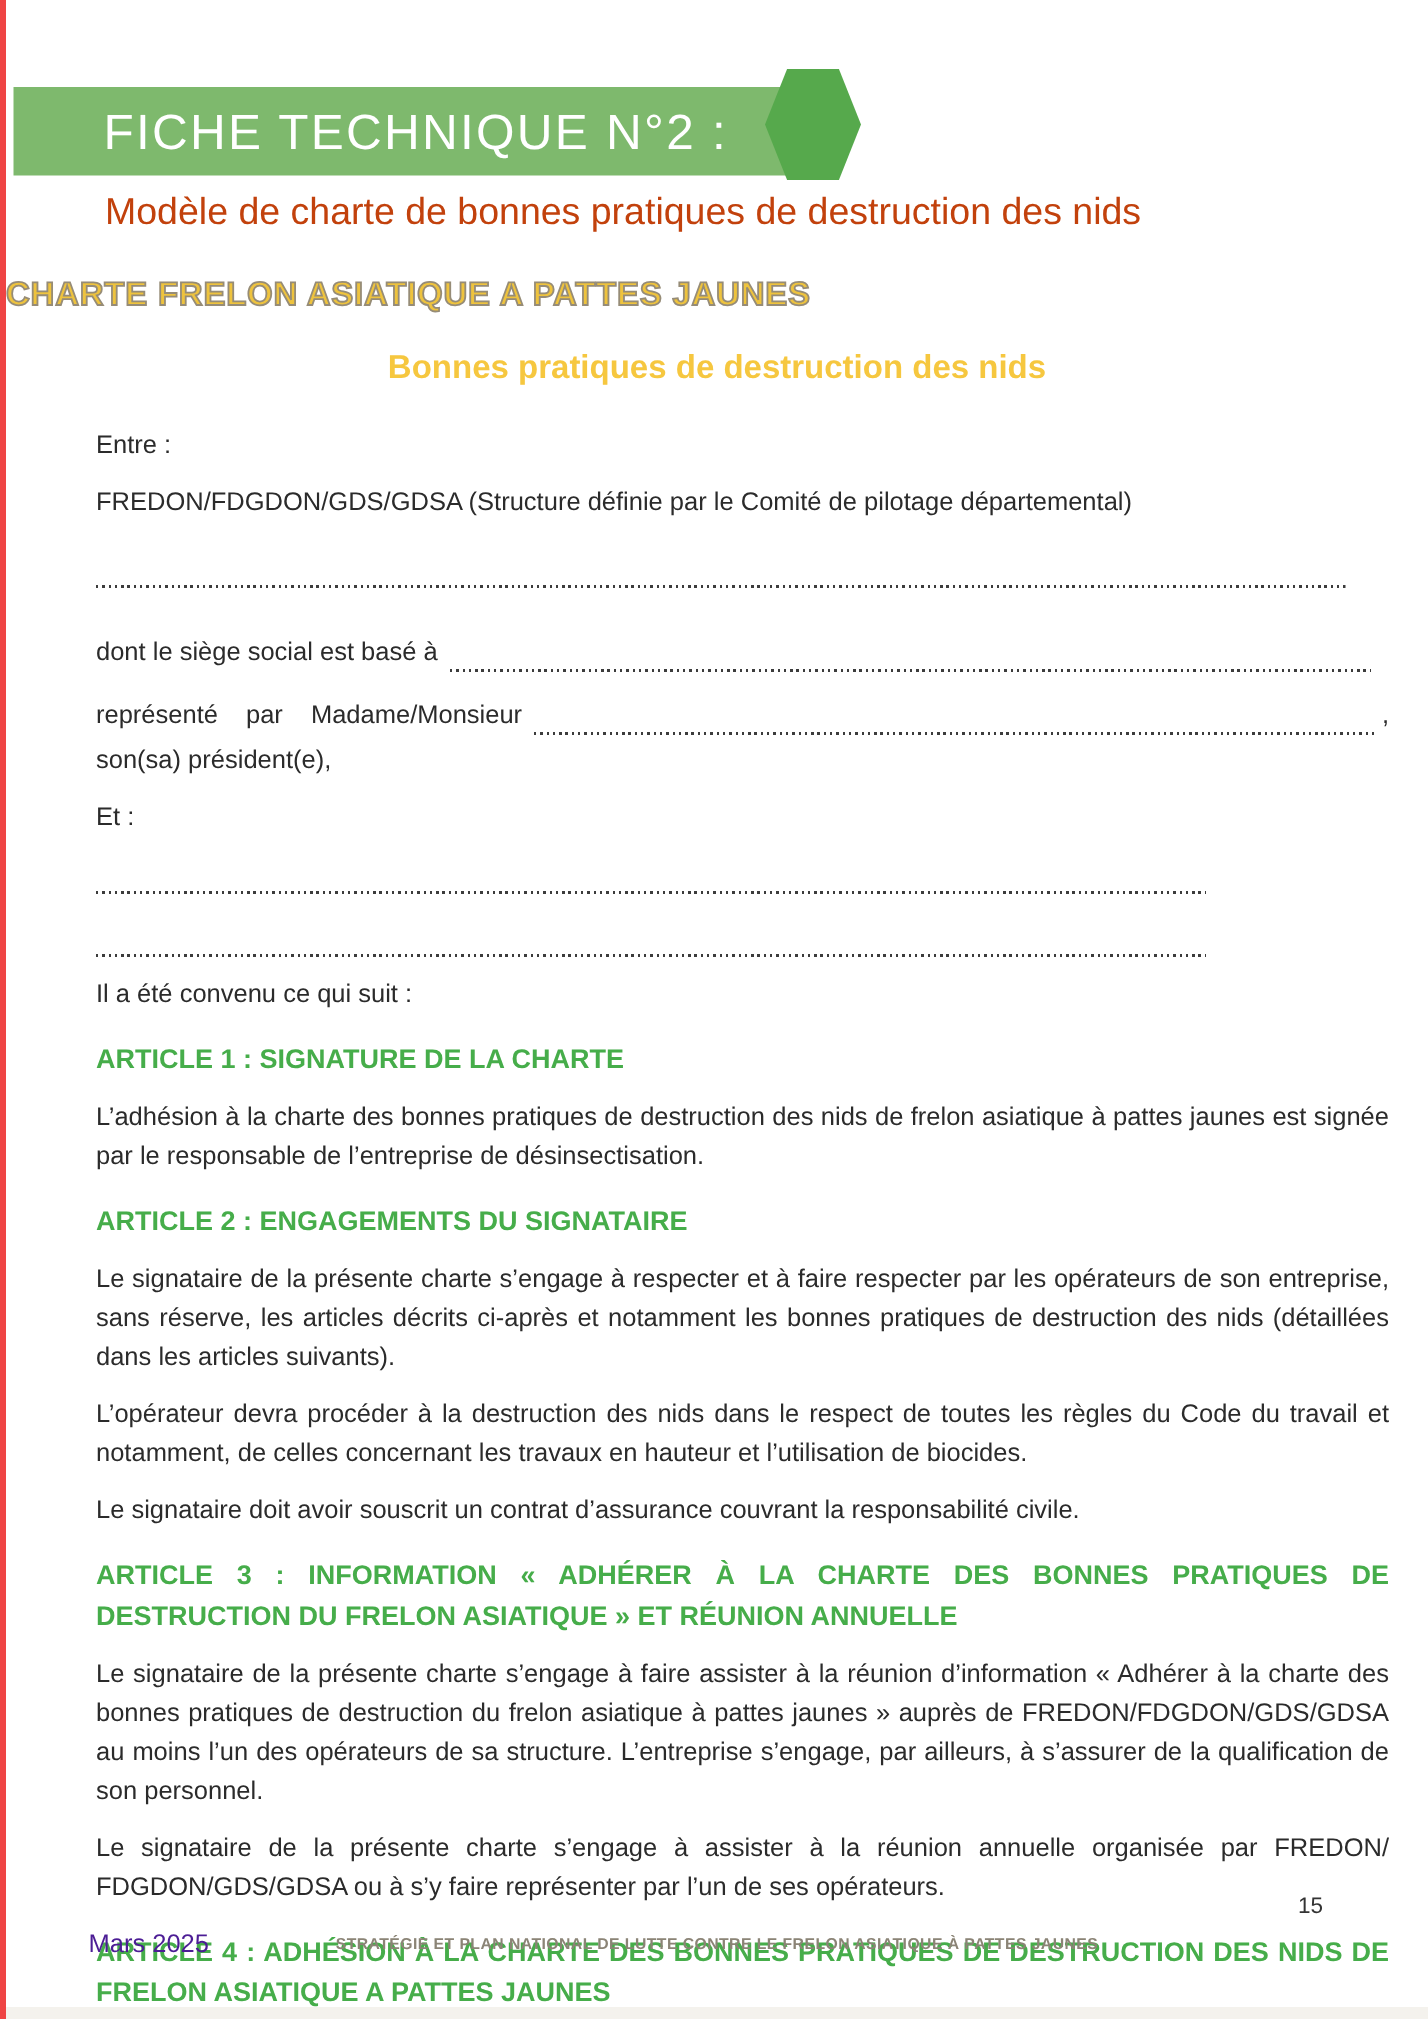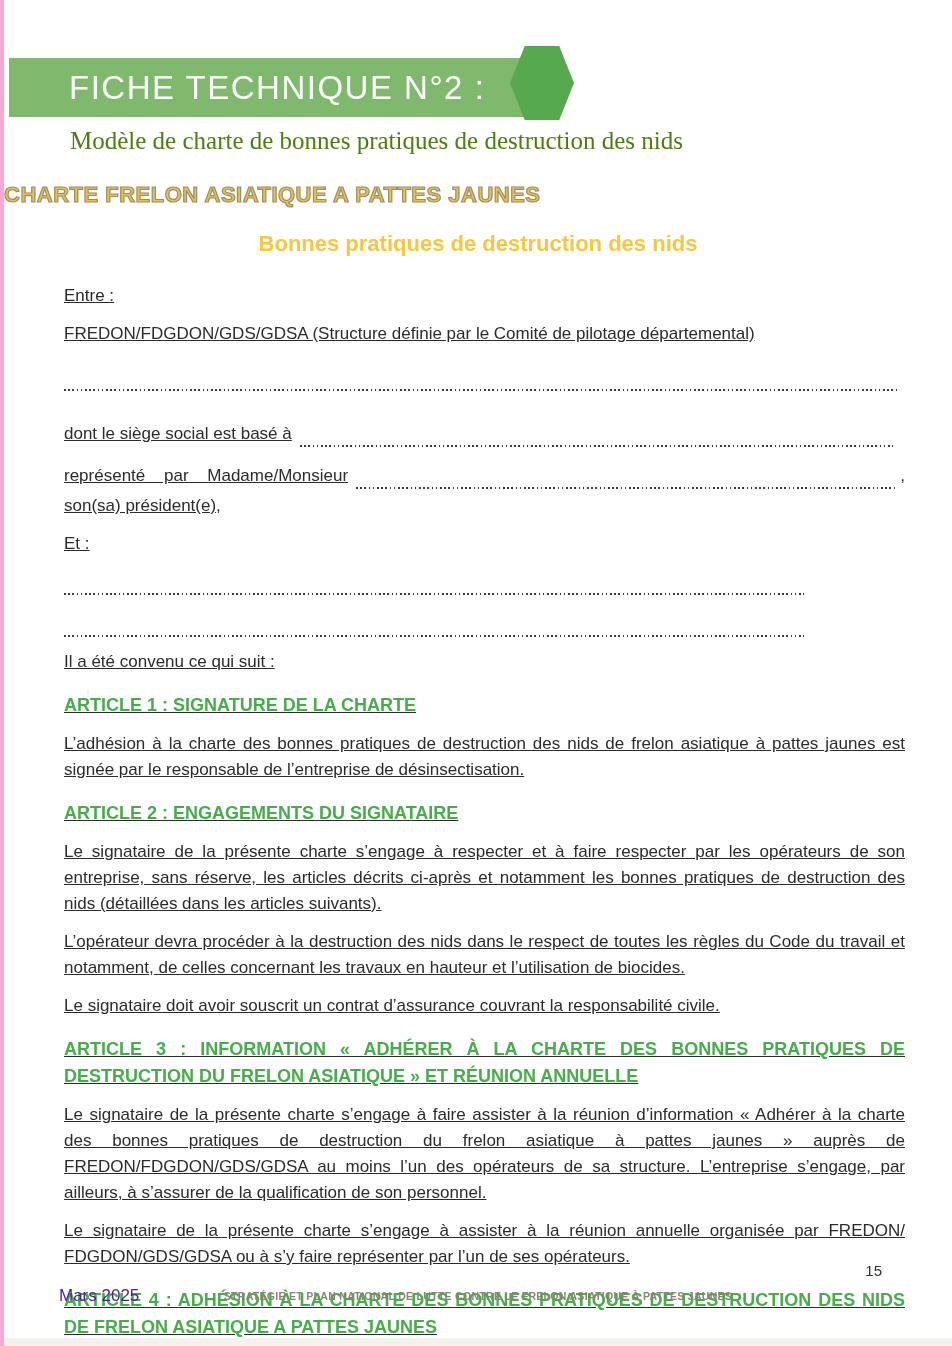--- a/index.html
+++ b/index.html
@@ -2,21 +2,21 @@
 <html><head>
 <meta charset="utf-8">
 <style>
   * { margin: 0; padding: 0; box-sizing: border-box; }
   html, body { background: #ffffff; }
   .sheet {
     position: relative;
     width: 952px;
     height: 1346px;
     background: #ffffff;
-    border-left: 4px solid #f9a8d4;
+    border-left: 4px solid #ef4444;
     overflow: hidden;
     font-family: "Liberation Sans", sans-serif;
     color: #2b2b2b;
   }
   .bottom-edge {
     position: absolute; left: 0; right: 0; bottom: 0;
     height: 8px; background: #f4f2ed;
   }
   
   .banner-wrap { position: relative; margin-top: 58px; height: 62px; }
@@ -36,48 +36,46 @@
   }
   .hexagon {
     position: absolute; left: 506px; top: -12px;
     width: 64px; height: 74px;
     background: #56a94c;
     clip-path: polygon(0 50%, 23% 0, 77% 0, 100% 50%, 77% 100%, 23% 100%);
   }
   
   .subtitle {
     margin: 7px 47px 0 66px;
-    color: #4d7c0f;
+    color: #c2410c;
     font-size: 25px;
     font-weight: 400;
-    font-family: Liberation Serif, serif;
   }
   .charte-title {
     margin-top: 27px;
     text-align: left;
     font-size: 22px;
     font-weight: 700;
     letter-spacing: 0.5px;
     color: #eec33e;
     -webkit-text-stroke: 1.2px #968c77;
   }
   .charte-subtitle {
     margin-top: 23px;
     text-align: center;
     font-size: 22px;
     font-weight: 700;
     color: #f6c73f;
   }
   
   .content {
-    margin: 26px 47px 0 60px;
+    margin: 26px 26px 0 60px;
     font-size: 17px;
     line-height: 26px;
     text-align: justify;
-    text-decoration: underline;
   }
   .content p { margin-top: 12px; }
   .content p.first { margin-top: 0; }
   .para-gap { margin-top: 13px; }
   .dots-row { display: flex; margin-top: 12px; }
   .dots-label { white-space: nowrap; }
   .rep-label { word-spacing: 14px; }
   .leader {
     flex: 1 1 auto;
     height: 26px;

